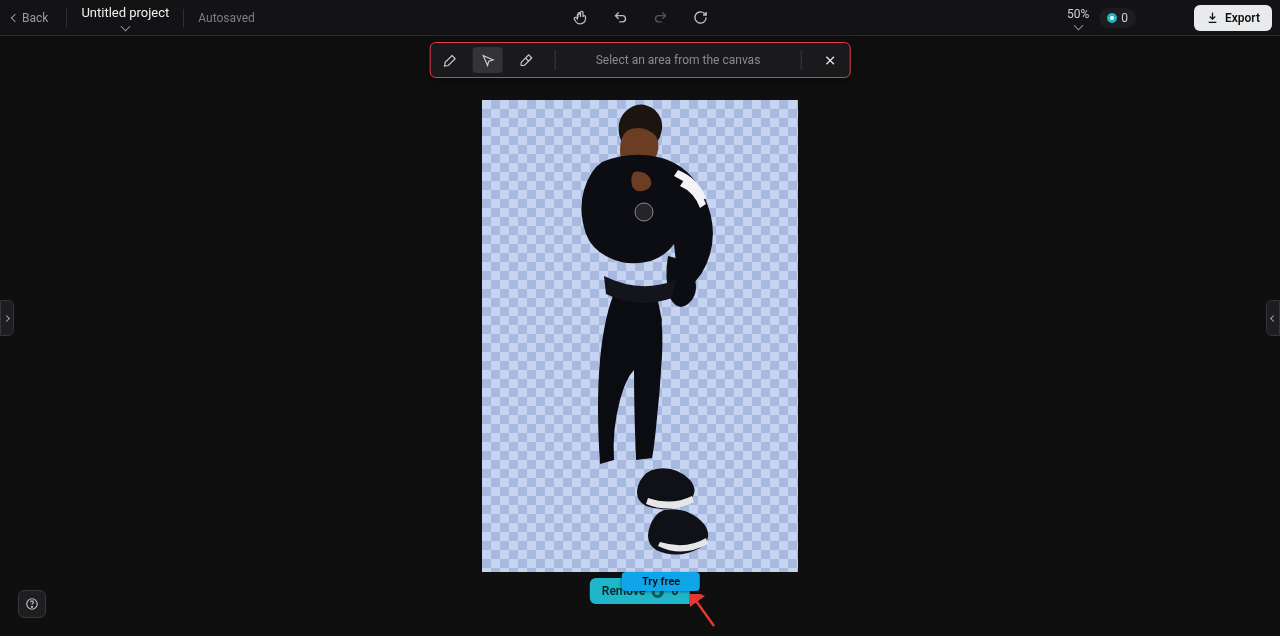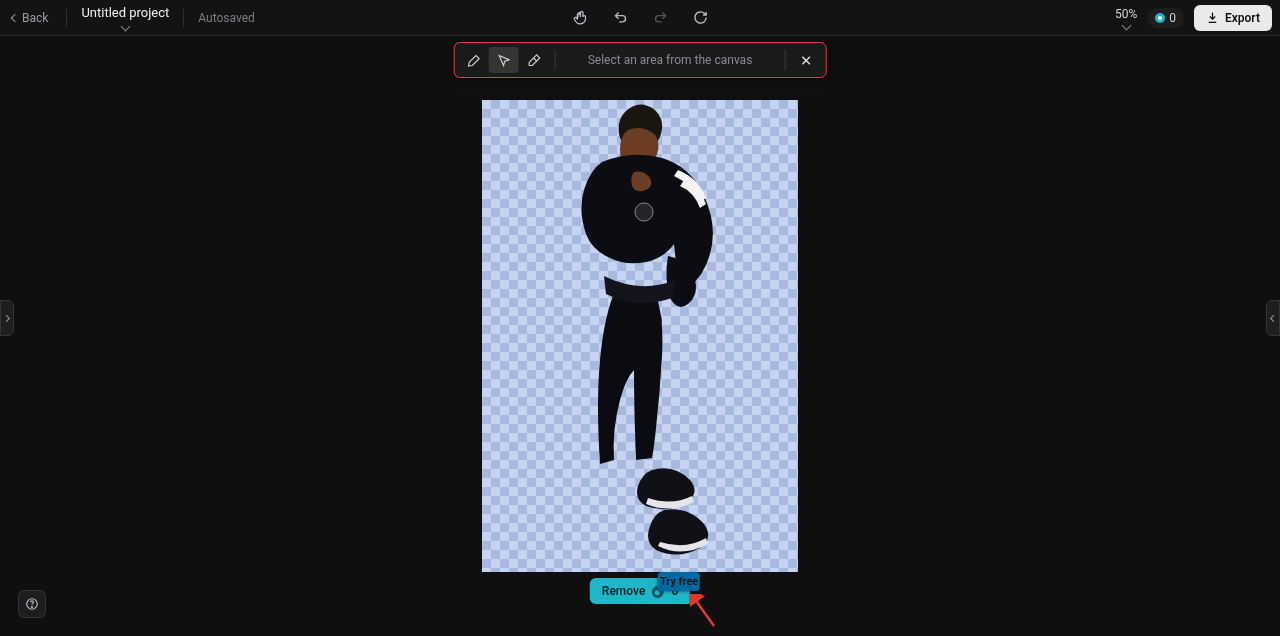--- a/index.html
+++ b/index.html
@@ -16,24 +16,24 @@
   .chev-d { width:7px; height:7px; border-right:1.5px solid #8a8a90; border-bottom:1.5px solid #8a8a90; transform:rotate(45deg); margin-top:-3px; }
   .autosaved { font-size:12px; color:#7d7d82; }
   .tb-center { position:absolute; left:50%; transform:translateX(-50%); gap:18px; }
   .icon-btn { display:flex; align-items:center; justify-content:center; width:22px; height:22px; color:#bcbcc2; cursor:pointer; }
   .icon-btn.disabled { color:#555558; cursor:default; }
   .tb-right { gap:10px; }
   .zoom { display:flex; align-items:center; gap:4px; font-size:12px; color:#d0d0d4;flex-direction:column; }
   .credits { display:flex; align-items:center; gap:4px; background:#1d1d20; border-radius:12px; padding:3px 8px; font-size:12px; color:#d0d0d4; }
   .credits .dot { width:10px; height:10px; border-radius:50%; background:#1fb6c9; display:flex; align-items:center; justify-content:center; }
   .credits .dot::after { content:""; width:4px; height:4px; background:#fff; border-radius:50%; }
-  .export-btn { display:flex; align-items:center; gap:6px; background:#e9eaec; color:#111; font-size:12px; font-weight:600; padding:6px 12px; border-radius:6px; cursor:pointer; }
-
-  
-  .float-toolbar { position:absolute; top:42px; left:50%; transform:translateX(-50%); display:flex; align-items:center; background:#1a1a1c; border:1.5px solid #e63946; border-radius:6px; padding:4px; gap:0; box-shadow:0 2px 10px rgba(0,0,0,.4); }
+  .export-btn { display:flex; align-items:center; gap:6px; background:#e9eaec; color:#111; font-size:12px; font-weight:600; padding:6px 12px; border-radius:6px; cursor:pointer;margin-left:48px; }
+
+  
+  .float-toolbar { position:absolute; top:42px; left:50%; transform:translateX(-50%); display:flex; align-items:center; background:#1a1a1c; border:1.5px solid #e63946; border-radius:6px; padding:4px; gap:8px; box-shadow:0 2px 10px rgba(0,0,0,.4); }
   .ft-item { display:flex; align-items:center; justify-content:center; width:30px; height:26px; color:#d0d0d4; cursor:pointer; border-radius:4px; }
   .ft-item.active { background:#343437; }
   .ft-div { width:1px; height:20px; background:#3a3a3e; margin:0 6px; }
   .ft-text { font-size:12px; color:#8a8a90; padding:0 26px; white-space:nowrap; }
   .ft-close { width:30px; height:26px; display:flex; align-items:center; justify-content:center; color:#e5e5e5; cursor:pointer; }
 
   
   .canvas-wrap { position:absolute; top:100px; left:50%; transform:translateX(-50%); width:316px; height:472px; }
   .checker { width:100%; height:100%; background:
      linear-gradient(45deg,#a8b9e0 25%,transparent 25%,transparent 75%,#a8b9e0 75%),
@@ -51,21 +51,21 @@
   .side-handle.right { right:0; border-radius:6px 0 0 6px; }
   .sh-chev { width:5px; height:5px; border-top:1.5px solid #9a9aa0; border-right:1.5px solid #9a9aa0; }
   .side-handle.left .sh-chev { transform:rotate(45deg); margin-left:-1px;}
   .side-handle.right .sh-chev { transform:rotate(-135deg); margin-right:-1px;}
 
   
   .remove-wrap { position:absolute; top:578px; left:50%; transform:translateX(-50%); display:flex; align-items:center; }
   .remove-btn { background:#1fb6c9; color:#0a2a2e; font-size:12px; font-weight:600; padding:6px 12px; border-top-left-radius:6px; border-bottom-left-radius:6px; display:flex; align-items:flex-end; gap:6px; cursor:pointer; }
   .remove-btn .dot2 { width:12px; height:12px; border-radius:50%; background:#0a5b66; display:flex; align-items:center; justify-content:center; }
   .remove-btn .dot2::after { content:""; width:5px; height:5px; background:#1fb6c9; border-radius:50%; }
-  .tryfree { background:#0369a1; color:#111; font-size:11px; font-weight:600; padding:3px 2px; border-radius:4px; position:absolute; top:-6px; right:-10px; box-shadow:0 1px 3px rgba(0,0,0,.4); cursor:pointer;}
+  .tryfree { background:#0ea5e9; color:#111; font-size:11px; font-weight:600; padding:3px 20px; border-radius:4px; position:absolute; top:-6px; right:-10px; box-shadow:0 1px 3px rgba(0,0,0,.4); cursor:pointer;}
   .remove-num { font-size:12px; color:#0a2a2e; margin-left:2px;}
 
   
   .arrow { position:absolute; top:594px; left:690px; pointer-events:none;}
 
   
   .help { position:absolute; left:18px; bottom:18px; width:28px; height:28px; border-radius:6px; background:#1e1e21; border:1px solid #34343a; display:flex; align-items:center; justify-content:center; color:#bcbcc2; font-size:13px; cursor:pointer; }
 
 </style>
 </head>

